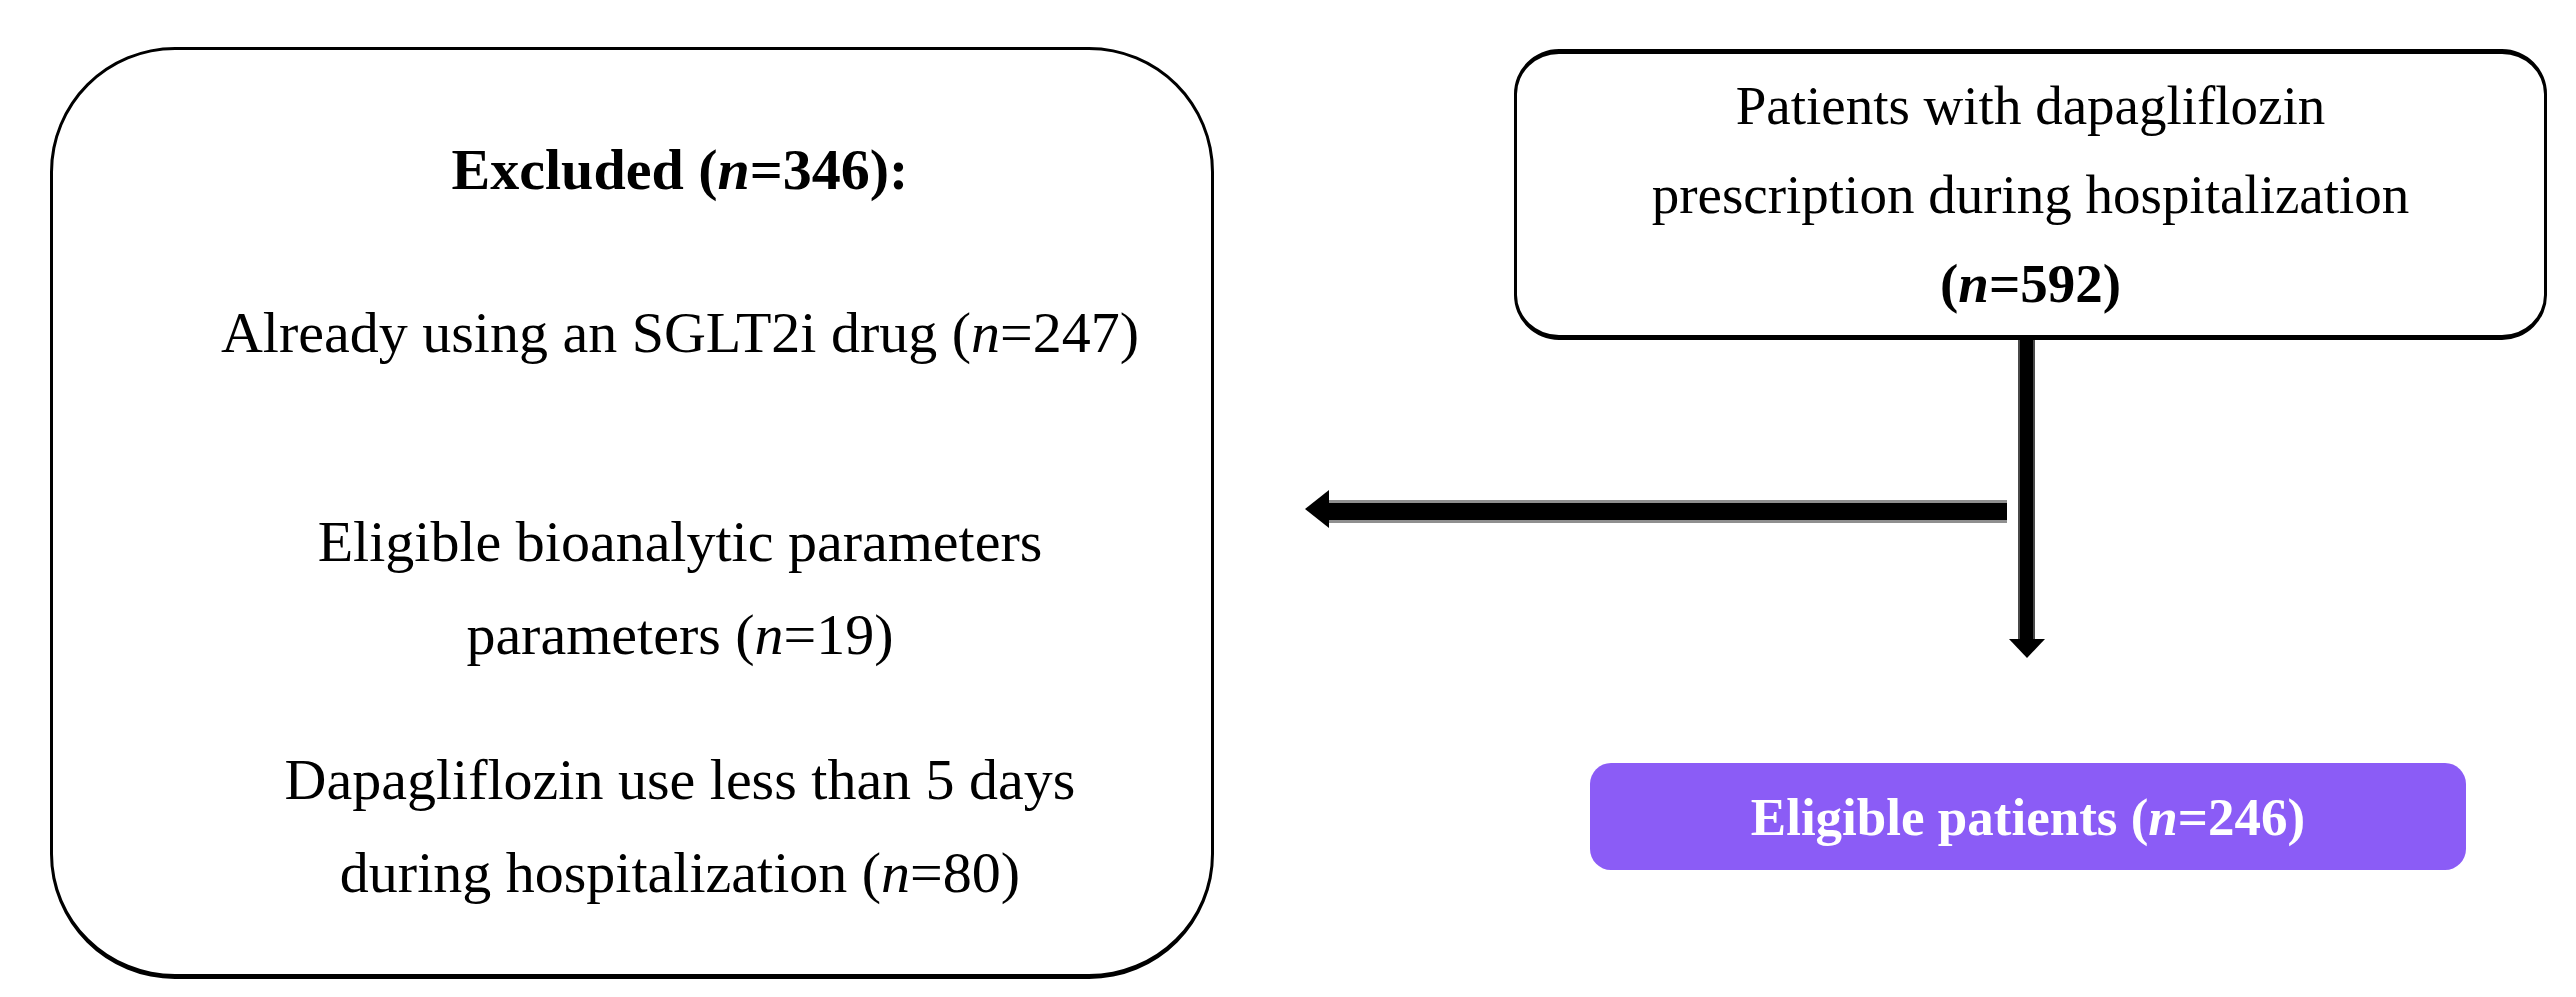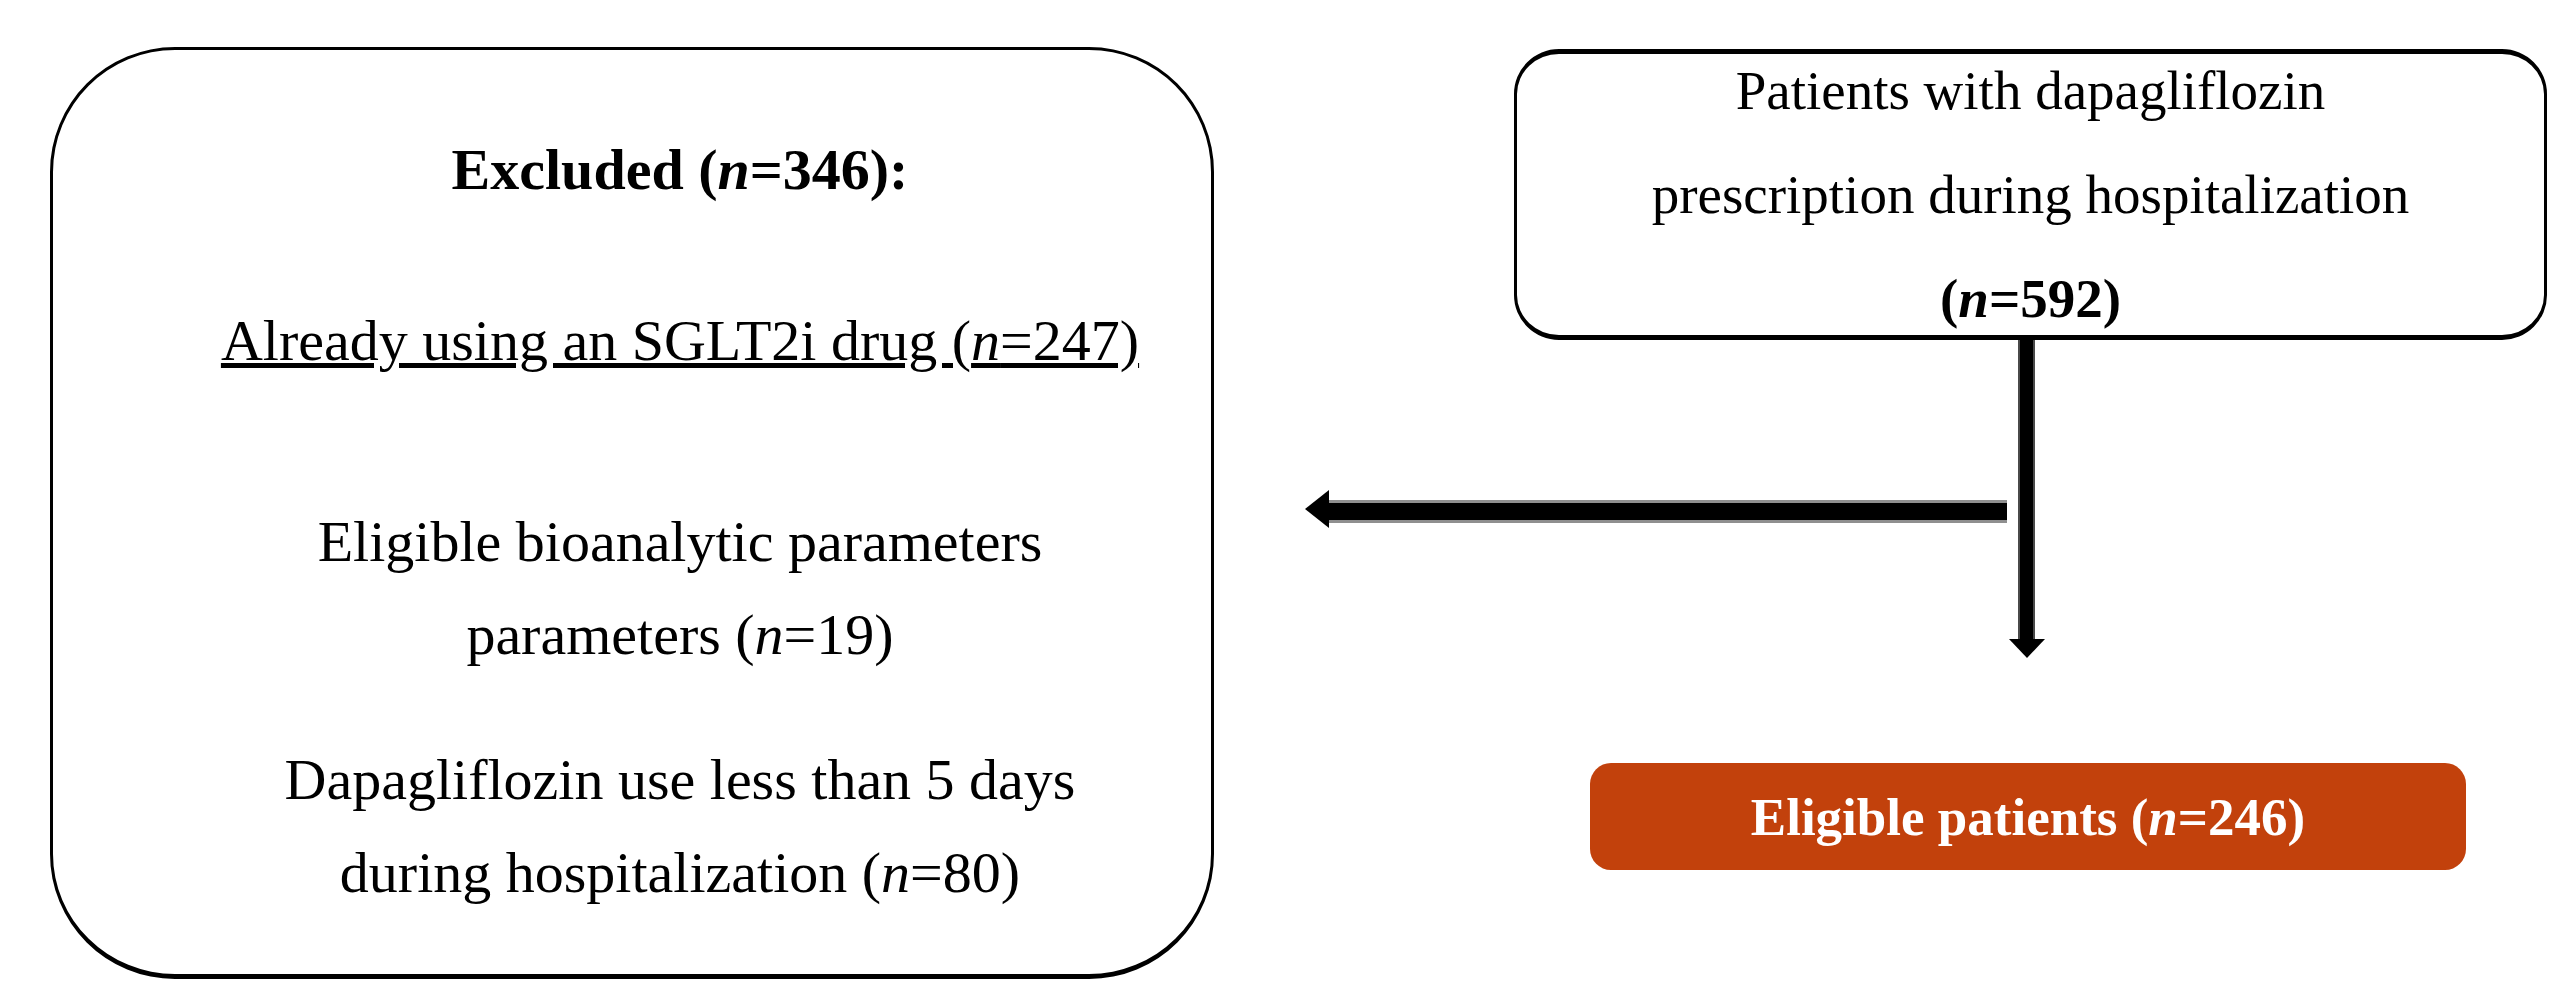--- a/index.html
+++ b/index.html
@@ -27,46 +27,45 @@
     font-size: 58px;
     line-height: 93px;
   }
   #excluded-box .line-block {
     position: absolute;
     left: 0; width: 100%;
     text-align: center;
     padding-left: 48px;
   }
   #excluded-title   { top: 73px;  font-weight: bold; }
-  #excluded-item1   { top: 244px; text-decoration: underline; }
+  #excluded-item1   { top: 236px; }
   #excluded-item2   { top: 445px; }
   #excluded-item3   { top: 683px; }
   
   #patients-box {
     left: 1514px; top: 49px;
     width: 1033px; height: 291px;
     border-radius: 45px;
     border-top-width: 5.7px;
     border-bottom-width: 5.7px;
     font-size: 55px;
     line-height: 89px;
     display: flex;
     flex-direction: column;
     align-items: center;
     justify-content: center;
     text-align: center;
-    gap: 15px;
   }
   #patients-count { font-weight: bold; }
   
   #eligible-box {
     position: absolute;
     left: 1590px; top: 763px;
     width: 876px; height: 107px;
-    background: #c2410c;
+    background: #8b5cf6;
     color: #ffffff;
     border-radius: 21px;
     display: flex;
     align-items: center;
     justify-content: center;
     font-size: 53px;
     font-weight: bold;
     text-align: center;
   }
   .nvar { font-style: italic; }

